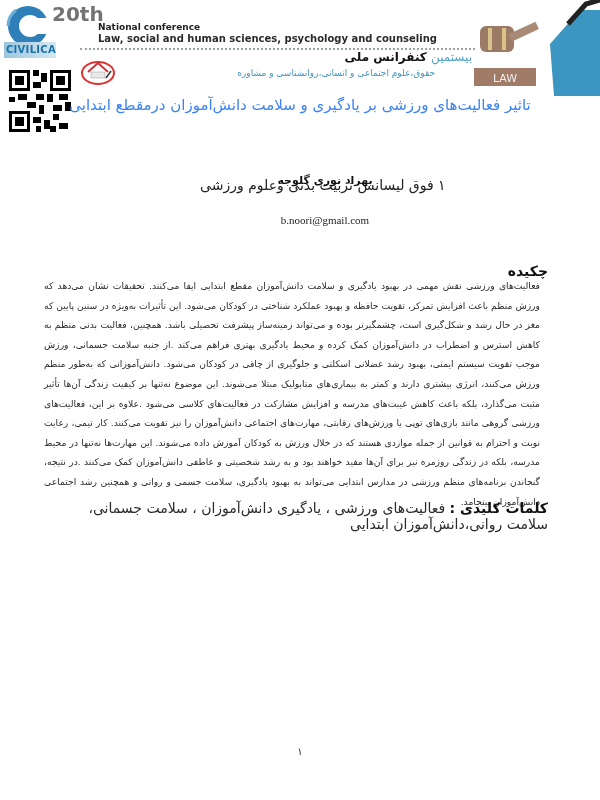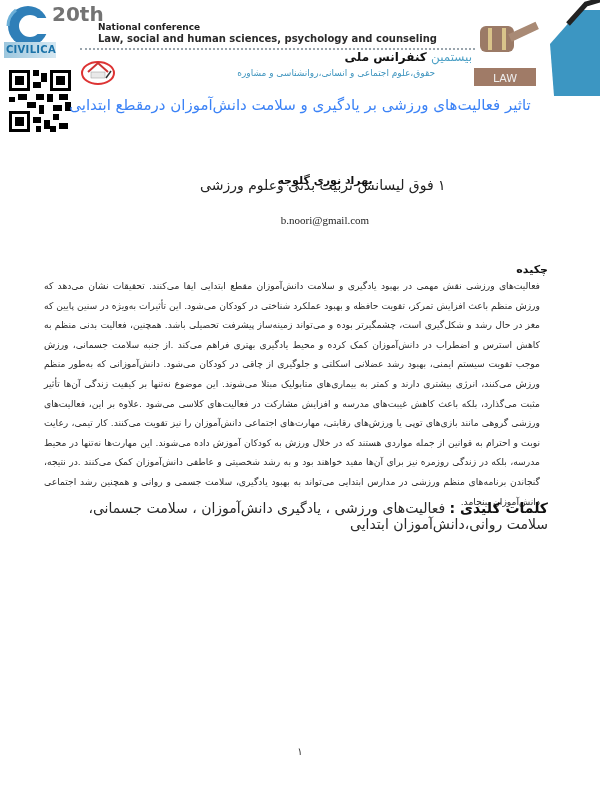--- a/index.html
+++ b/index.html
@@ -26,21 +26,21 @@
     .corner-blue { left: 540px; top: 0; width: 60px; height: 100px; }
     .qr { left: 9px; top: 70px; width: 62px; height: 62px; }
 
     
     .title { left: 60px; top: 96px; width: 480px; text-align: center; direction: rtl; font-size: 15px; color: #3b82f6; font-family: "DejaVu Sans", sans-serif; }
     .author { left: 200px; top: 147px; width: 250px; text-align: center; direction: rtl; font-size: 11px; font-weight: bold; color: #111; margin-top: 27px; }
     .affil { left: 200px; top: 177px; width: 250px; text-align: left; direction: rtl; font-size: 14px; color: #222; }
     .email { left: 200px; top: 205px; width: 250px; text-align: center; font-family: "Liberation Serif", serif; font-size: 11px; color: #222; margin-top: 9px; }
 
     
-    .abs-head { left: 470px; top: 263px; width: 78px; text-align: right; direction: rtl; font-size: 11px; font-weight: bold; color: #111; }
+    .abs-head { left: 470px; top: 263px; width: 78px; text-align: right; direction: rtl; font-size: 14px; font-weight: bold; color: #111; }
     .abs-body { left: 44px; top: 276px; width: 496px; direction: rtl; text-align: justify; text-align-last: right; font-size: 9.2px; line-height: 19.6px; color: #2a2a2a; }
     .kw { left: 52px; top: 500px; width: 496px; direction: rtl; text-align: right; font-size: 14px; color: #2a2a2a; }
     .kw b { color: #111; }
 
     .page-num { left: 280px; top: 746px; width: 40px; text-align: center; font-size: 10px; color: #333; }
   </style>
 </head>
 <body>
 
 <div class="abs header">

